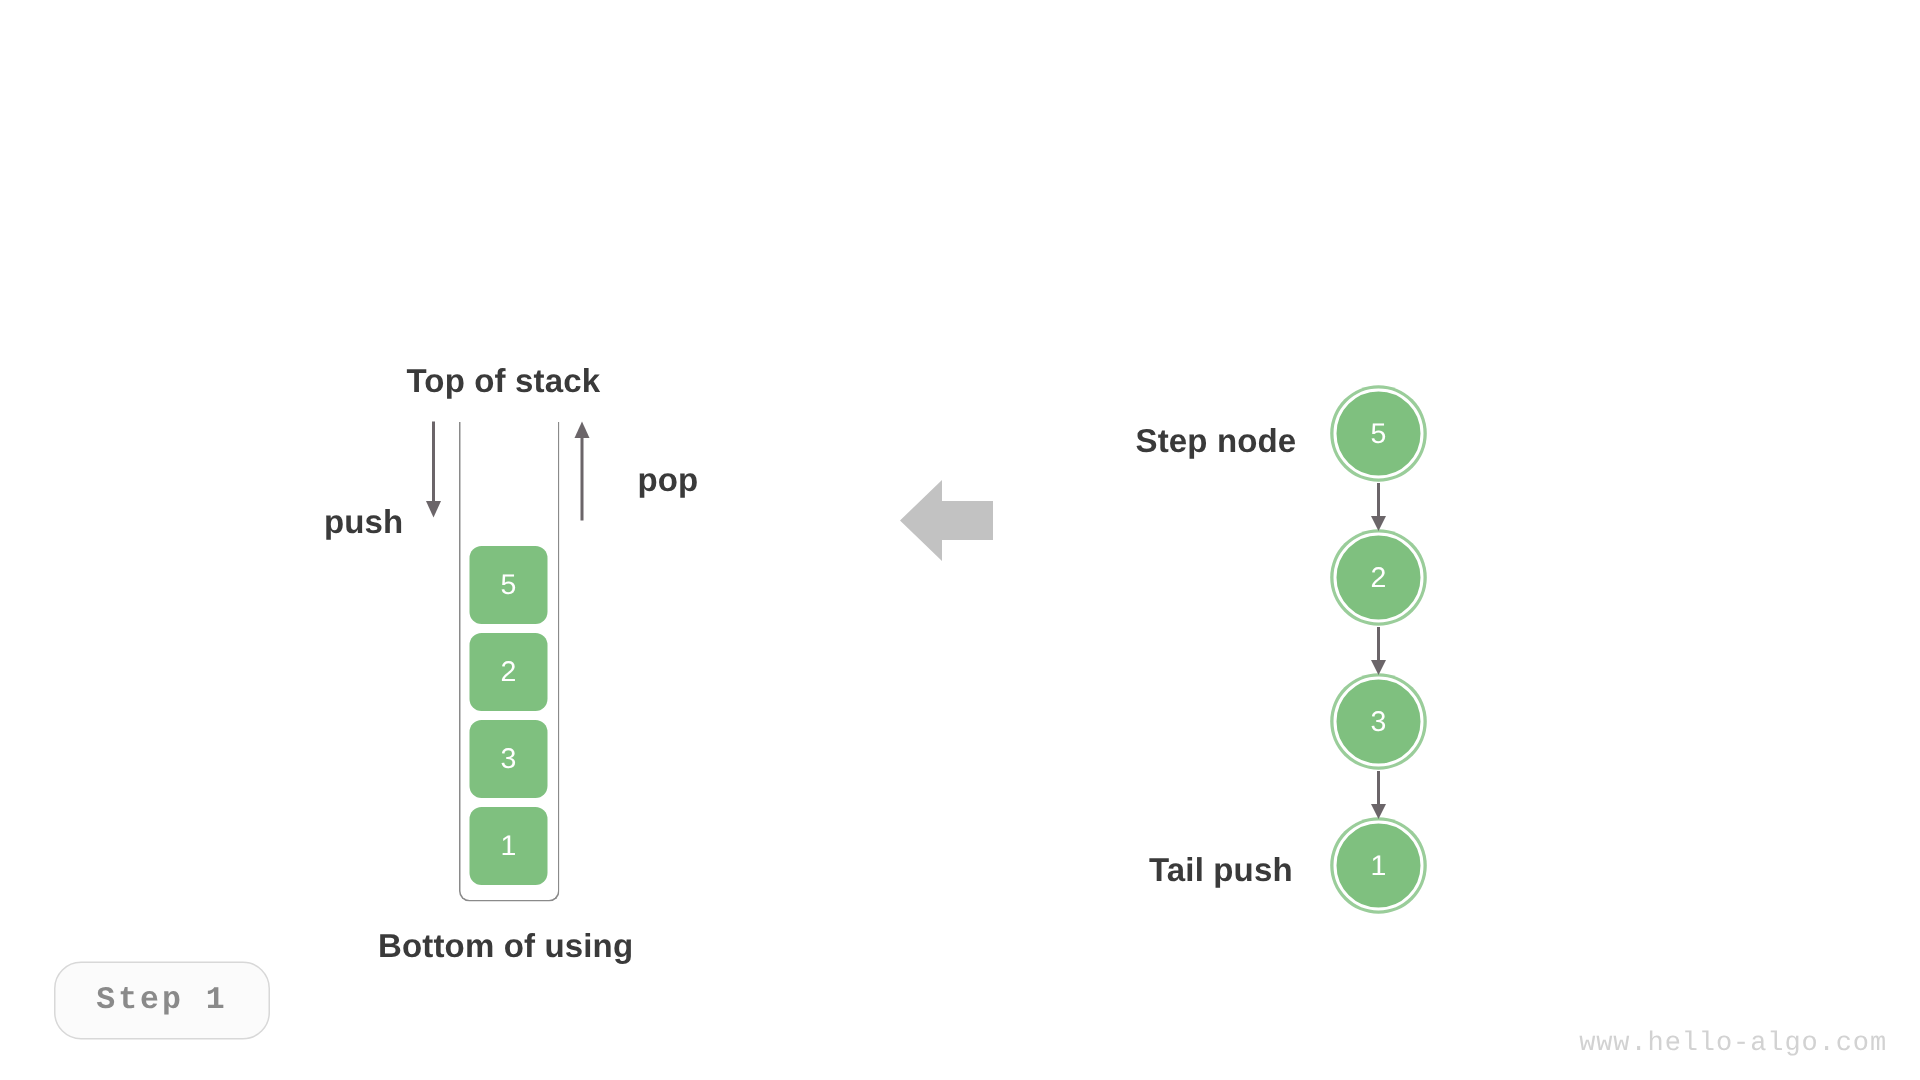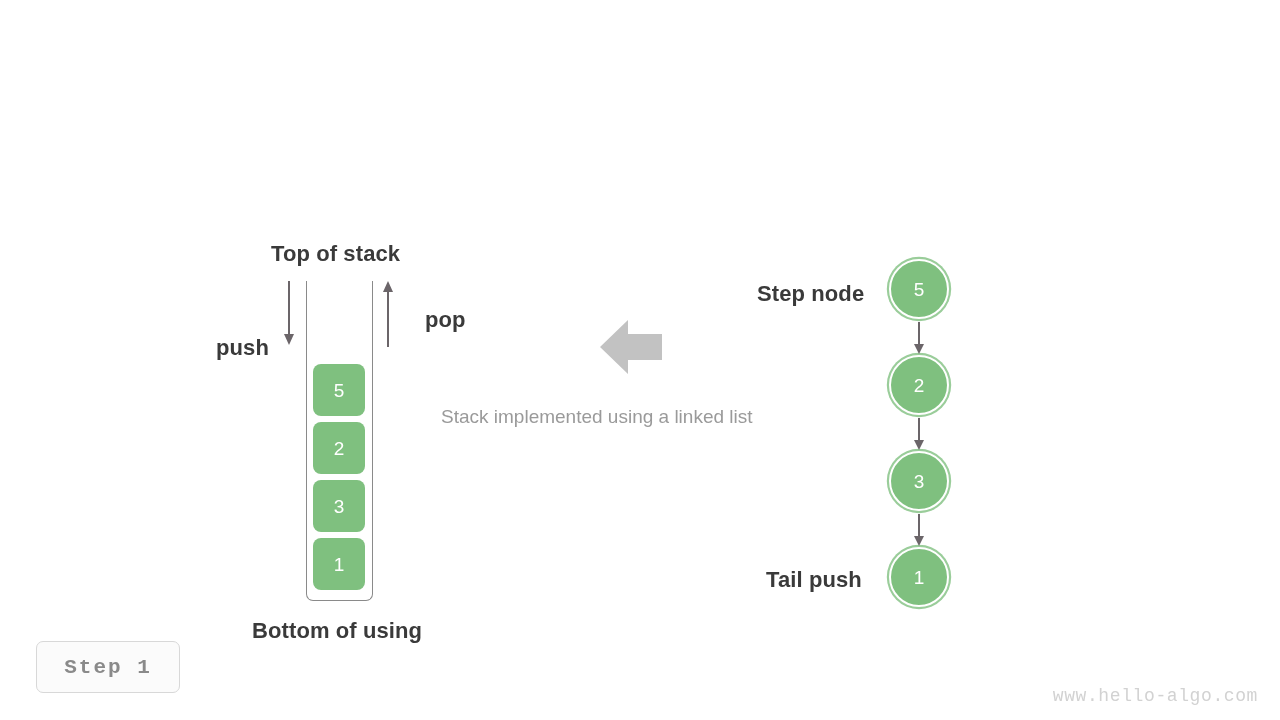--- a/index.html
+++ b/index.html
@@ -96,21 +96,21 @@
     border-left:5.5px solid transparent;
     border-right:5.5px solid transparent;
     border-top:10px solid #6b6569; }
 
   
   #step-badge {
     position:absolute;
     left:36px; top:641px;
     width:144px; height:52px;
     border:1.3px solid #d8d8d8;
-    border-radius:7px;
+    border-radius:18px;
     background:#fbfbfb;
     display:flex; align-items:center; justify-content:center;
     font-family:"Liberation Mono", monospace;
     font-weight:bold;
     font-size:21px;
     letter-spacing:2px;
     color:#8a8a8a;
   }
 
   
@@ -147,21 +147,20 @@
   <div class="stack-box" style="top:422px;">2</div>
   <div class="stack-box" style="top:480px;">3</div>
   <div class="stack-box" style="top:538px;">1</div>
 
   <div class="bold-label" style="left:252px; top:618px;">Bottom of using</div>
 
   <svg id="big-arrow" width="62" height="58" viewBox="0 0 62 58">
     <path d="M0 29 L28 2 L28 16 L62 16 L62 42 L28 42 L28 56 Z" fill="#c2c2c2"></path>
   </svg>
 
-  <div class="caption" style="left:441px; top:406px;">Stack implemented using a linked list</div>
 
   <div class="bold-label" style="left:757px; top:281px;">Step node</div>
 
   <div class="bold-label" style="left:766px; top:567px;">Tail push</div>
 
   <div class="ll-node" style="left:889px; top:259px;">5</div>
   <div class="ll-node" style="left:889px; top:355px;">2</div>
   <div class="ll-node" style="left:889px; top:451px;">3</div>
   <div class="ll-node" style="left:889px; top:547px;">1</div>
 

